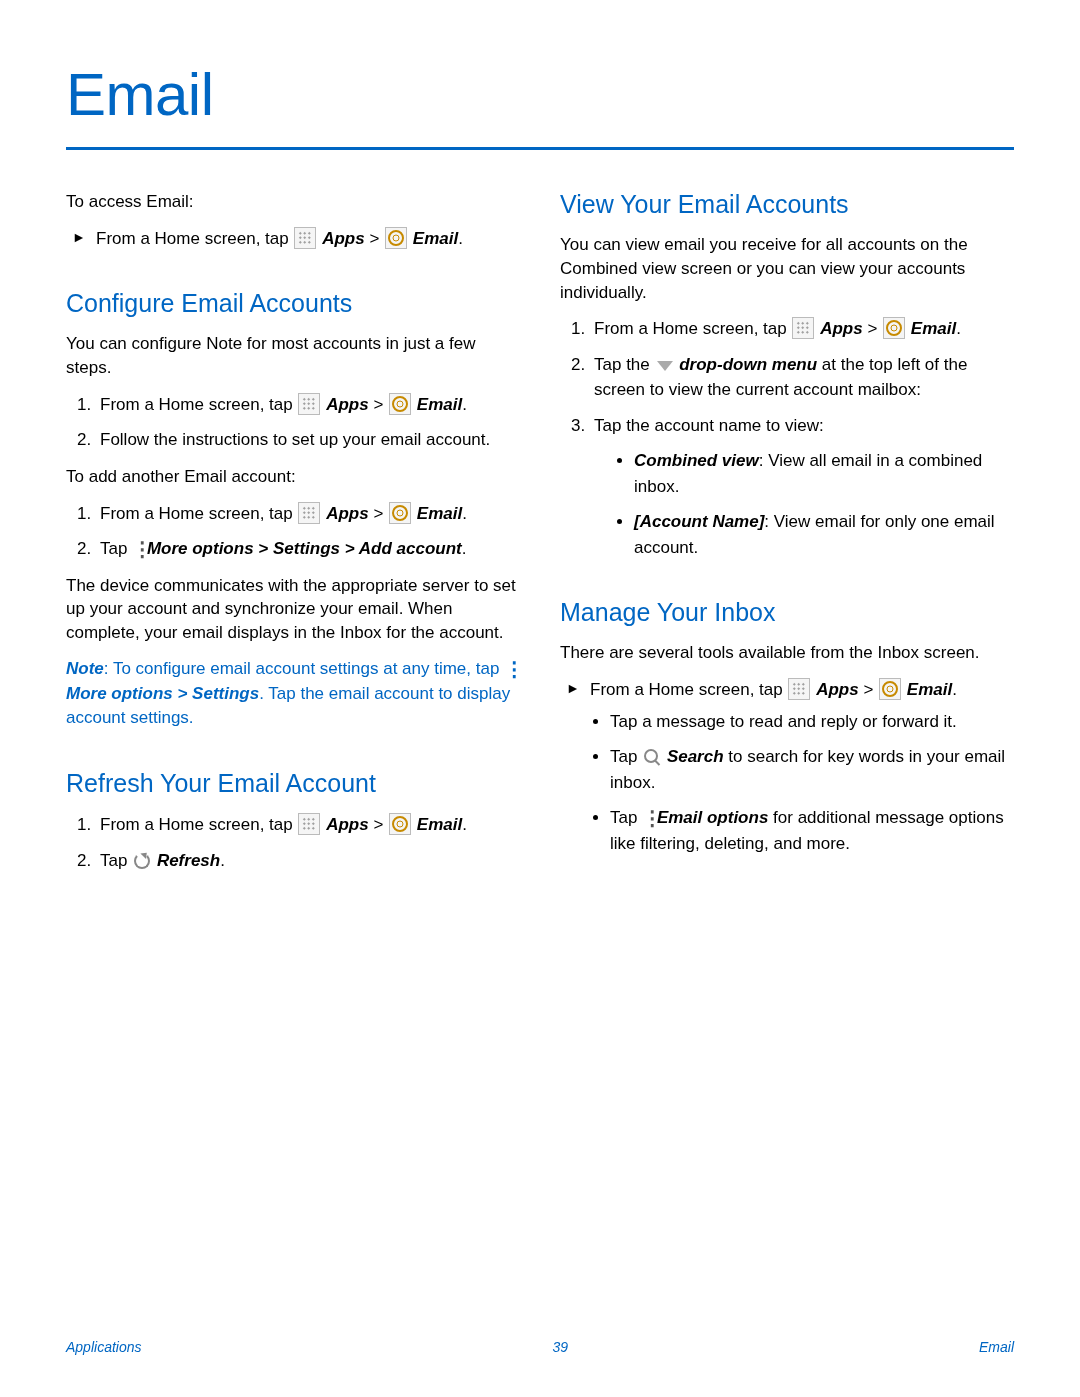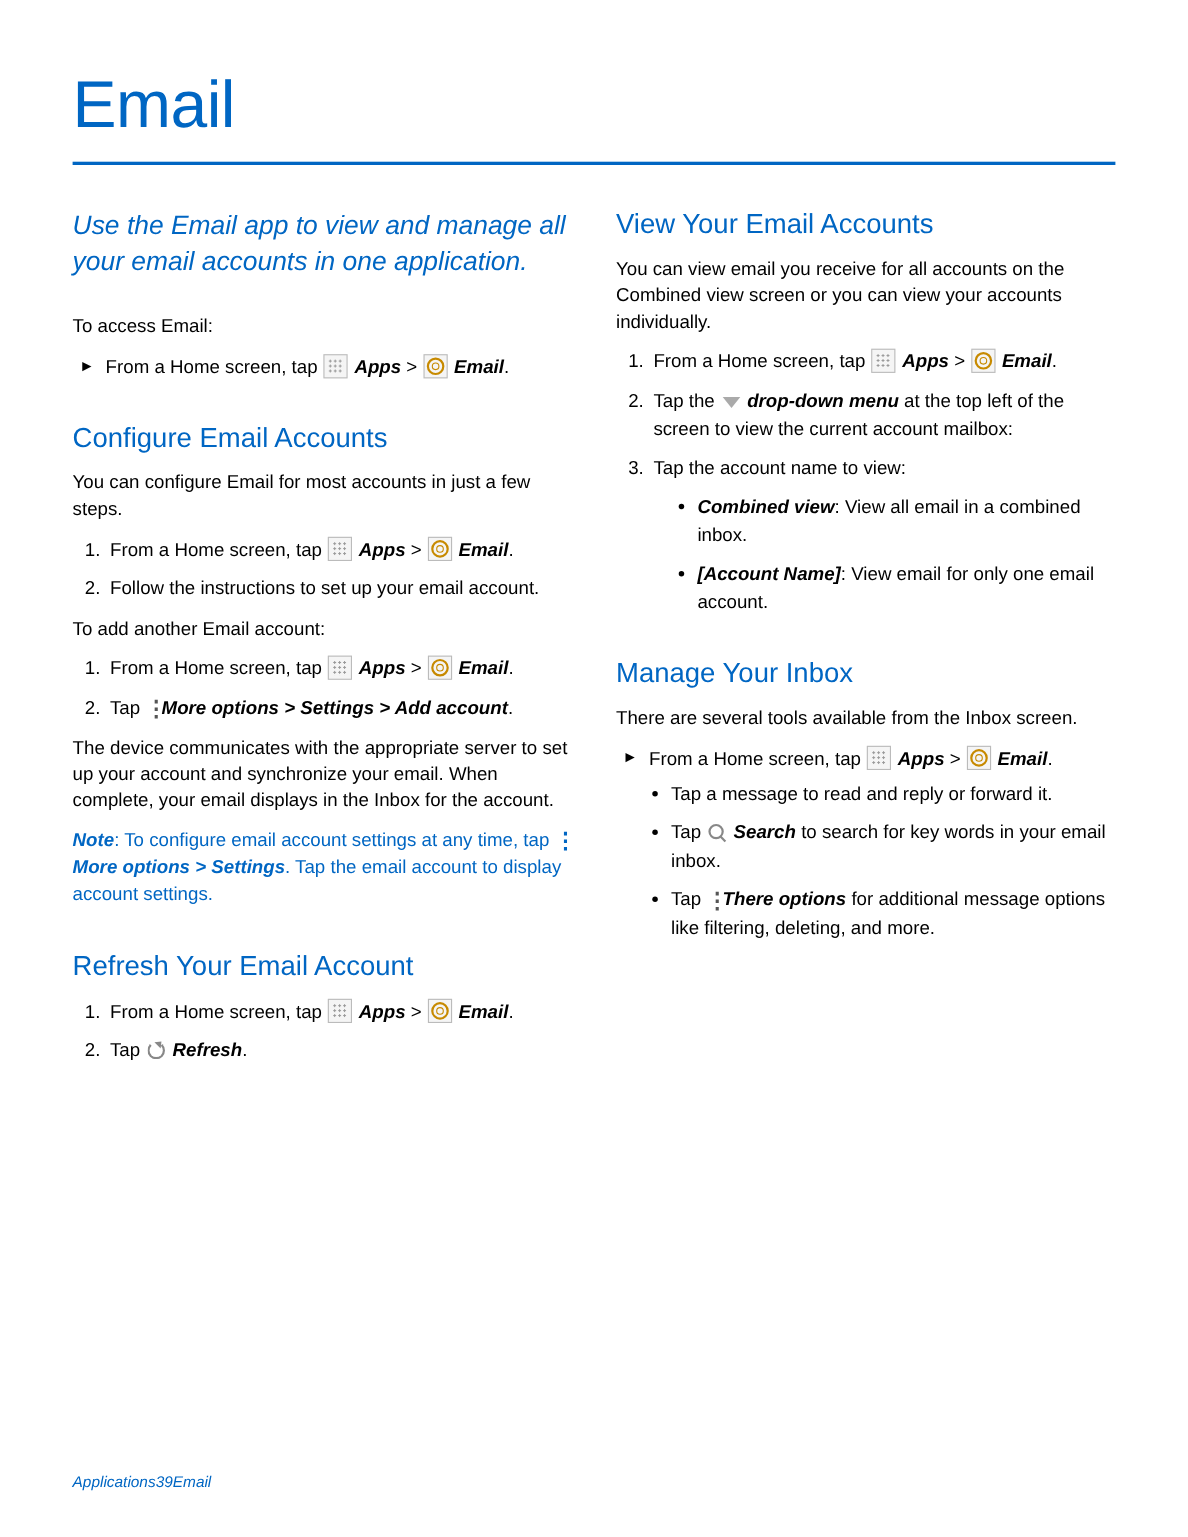--- a/index.html
+++ b/index.html
@@ -197,48 +197,47 @@
     border-right: 4px solid transparent;
     border-bottom: 5px solid #888;
     transform: rotate(45deg);
   }
   .footer {
     position: absolute;
     bottom: 42px;
     left: 66px;
     right: 66px;
     display: flex;
-    justify-content: flex-start;
+    justify-content: space-between;
     font-size: 14px;
     font-style: italic;
     color: #0066c3;
   }
 </style>
 </head>
 <body>
 
 <h1 class="page-title">Email</h1>
 <div class="title-rule"></div>
 
 <div class="columns">
 
   <div class="col">
 
-    <p class="intro">Use the Email app to view and manage all your email accounts in one application.</p>
 
     <p class="body">To access Email:</p>
 
     <div class="arrow-step">
       <span>From a Home screen, tap </span><span class="icon apps-grid"></span>
       <span class="b">Apps</span><span> &gt; </span><span class="icon email-swirl"></span>
       <span class="b">Email</span><span>.</span>
     </div>
 
     <h2 class="section">Configure Email Accounts</h2>
-    <p class="body">You can configure Email for most accounts in just a few steps.</p>
+    <p class="body">You can configure Note for most accounts in just a few steps.</p>
 
     <ol>
       <li>
         <span>From a Home screen, tap </span><span class="icon apps-grid"></span>
         <span class="b">Apps</span><span> &gt; </span><span class="icon email-swirl"></span>
         <span class="b">Email</span><span>.</span>
       </li>
       <li>Follow the instructions to set up your email account.</li>
     </ol>
 
@@ -316,21 +315,21 @@
       <span class="b">Email</span><span>.</span>
 
       <ul class="sub">
         <li>Tap a message to read and reply or forward it.</li>
         <li>
           <span>Tap </span><span class="search-ico"></span>
           <span class="b">Search</span><span> to search for key words in your email inbox.</span>
         </li>
         <li>
           <span>Tap </span><span class="more-dots">⋮</span>
-          <span class="b">There options</span><span> for additional message options like filtering, deleting, and more.</span>
+          <span class="b">Email options</span><span> for additional message options like filtering, deleting, and more.</span>
         </li>
       </ul>
     </div>
 
   </div>
 </div>
 
 <div class="footer">
   <span>Applications</span>
   <span>39</span>

